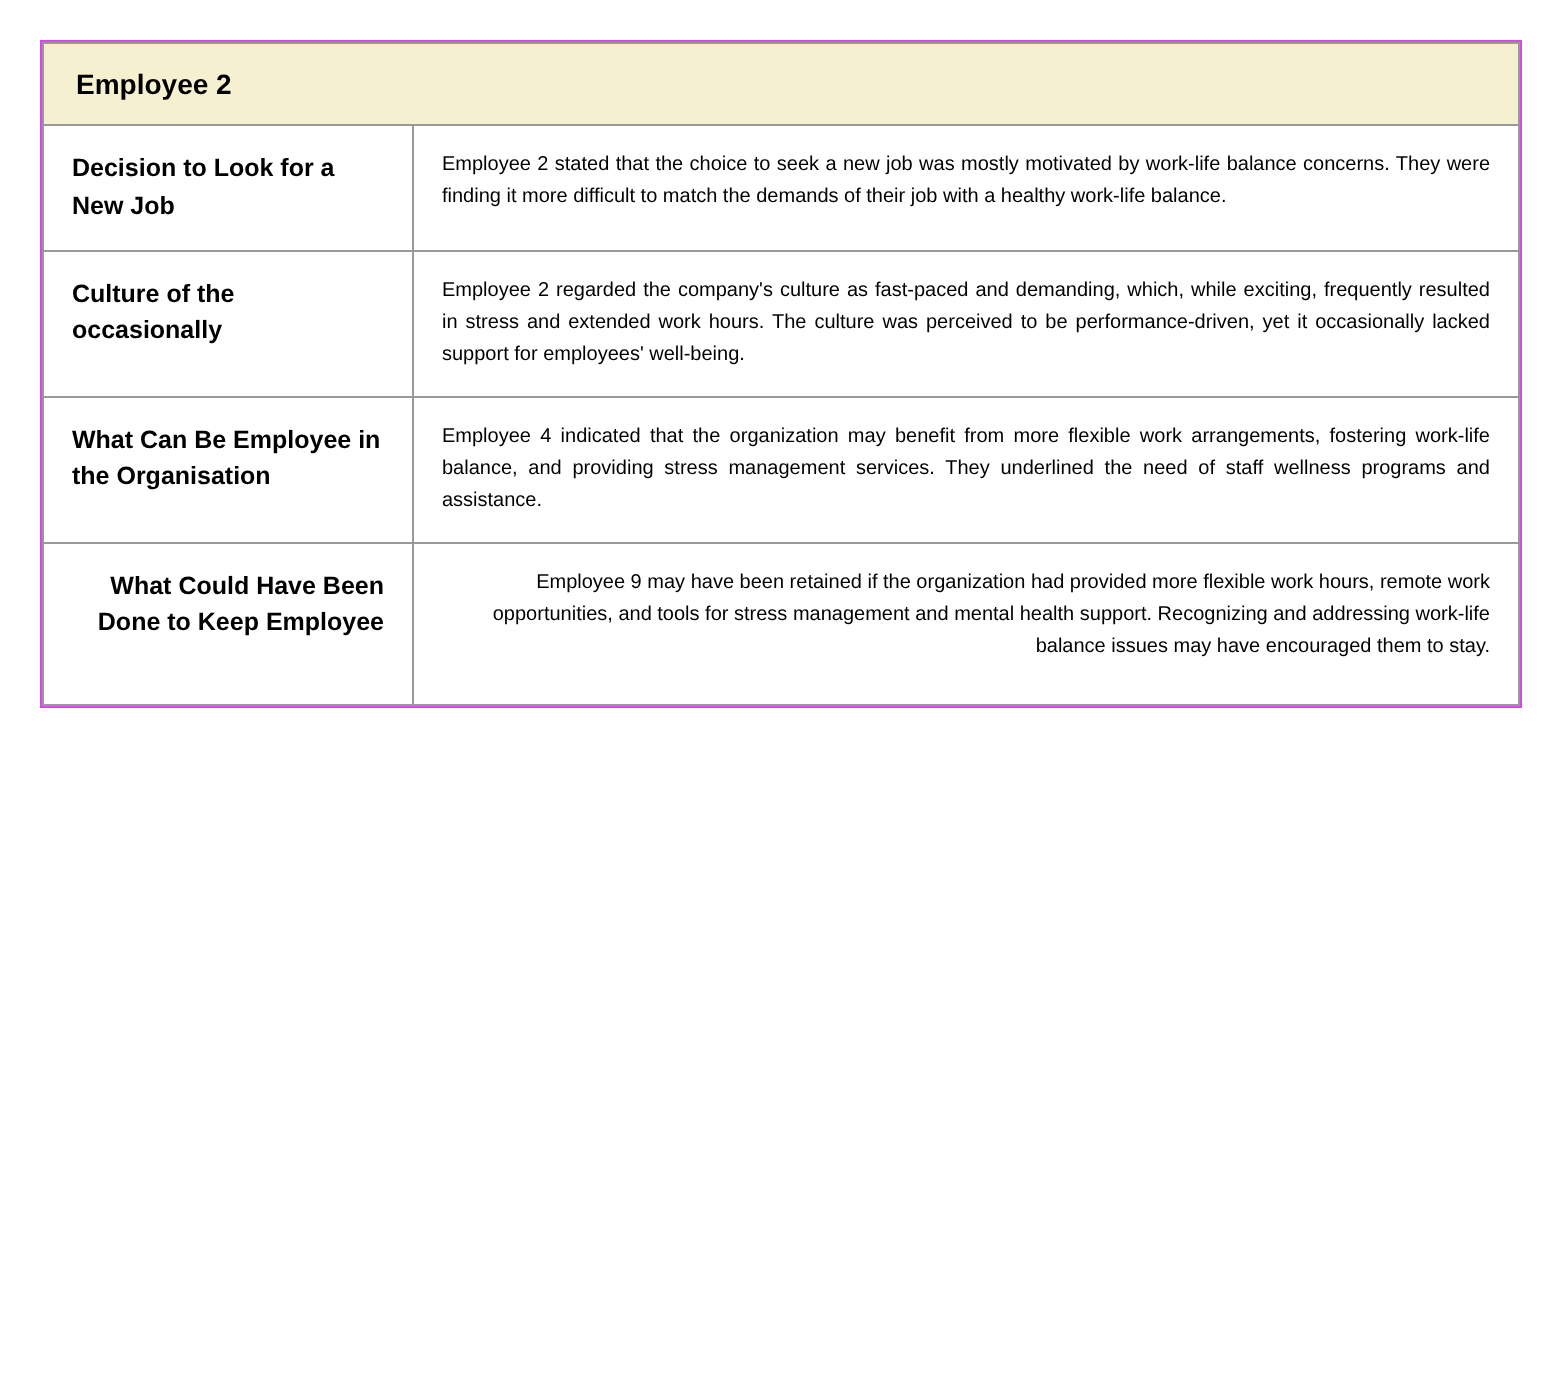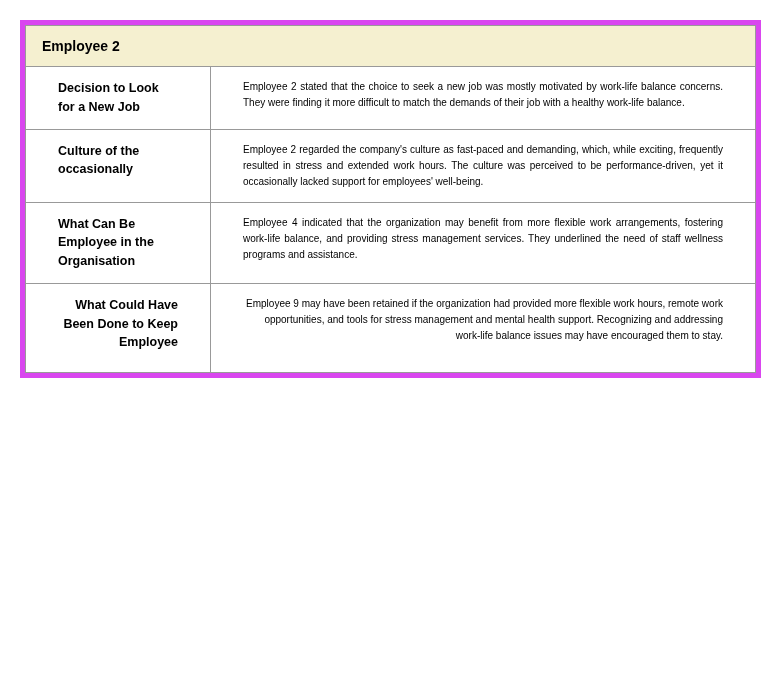--- a/index.html
+++ b/index.html
@@ -15,40 +15,40 @@
       display: flex;
       justify-content: center;
       align-items: flex-start;
       padding: 20px;
       width: 781px;
       min-height: 687px;
     }
 
     .table-container {
       width: 752px;
-      border: 5px solid #d946ef;
+      border: 1px solid #d946ef;
       border-collapse: collapse;
     }
 
     table {
       width: 100%;
       border-collapse: collapse;
     }
 
     .header-row td {
       background-color: #f5f0d0;
       padding: 12px 16px;
       font-weight: bold;
       font-size: 14px;
       border: 1px solid #999;
     }
 
     .data-row td {
       border: 1px solid #999;
-      padding: 12px 32px;
+      padding: 12px 14px;
       vertical-align: top;
     }
 
     .label-cell {
       width: 185px;
       font-weight: bold;
       font-size: 12.5px;
       line-height: 1.5;
     }
 

